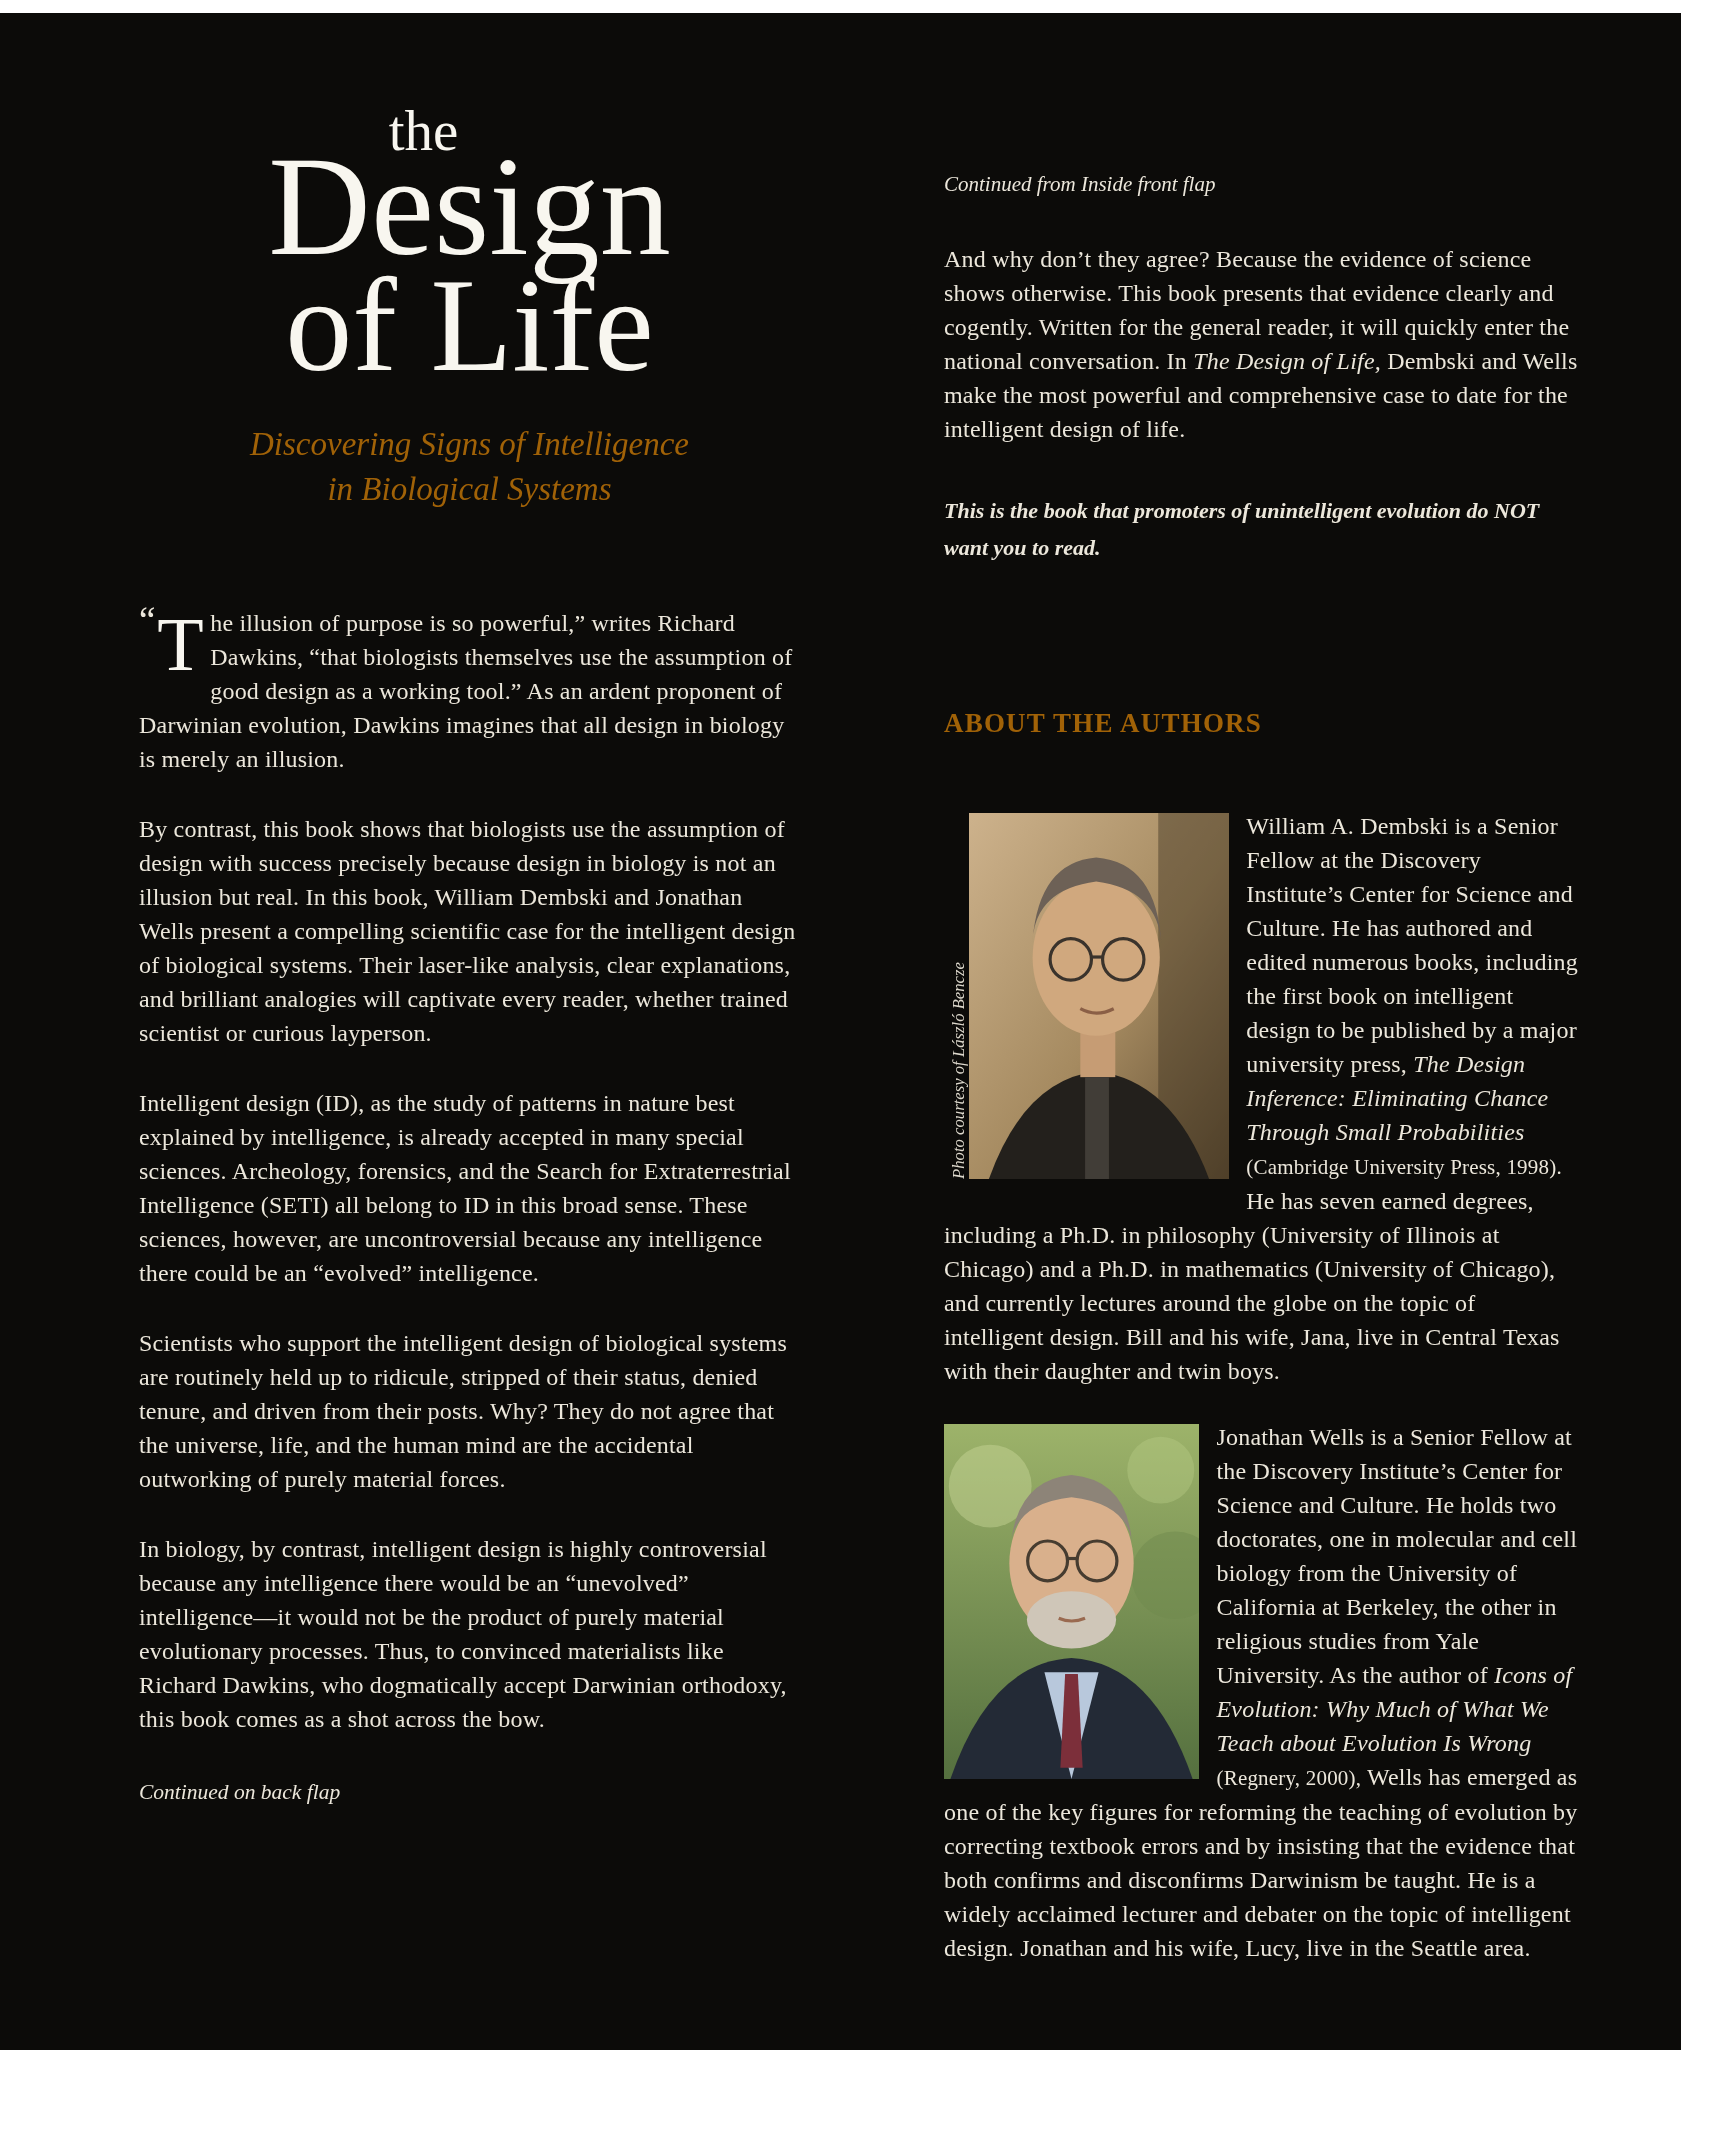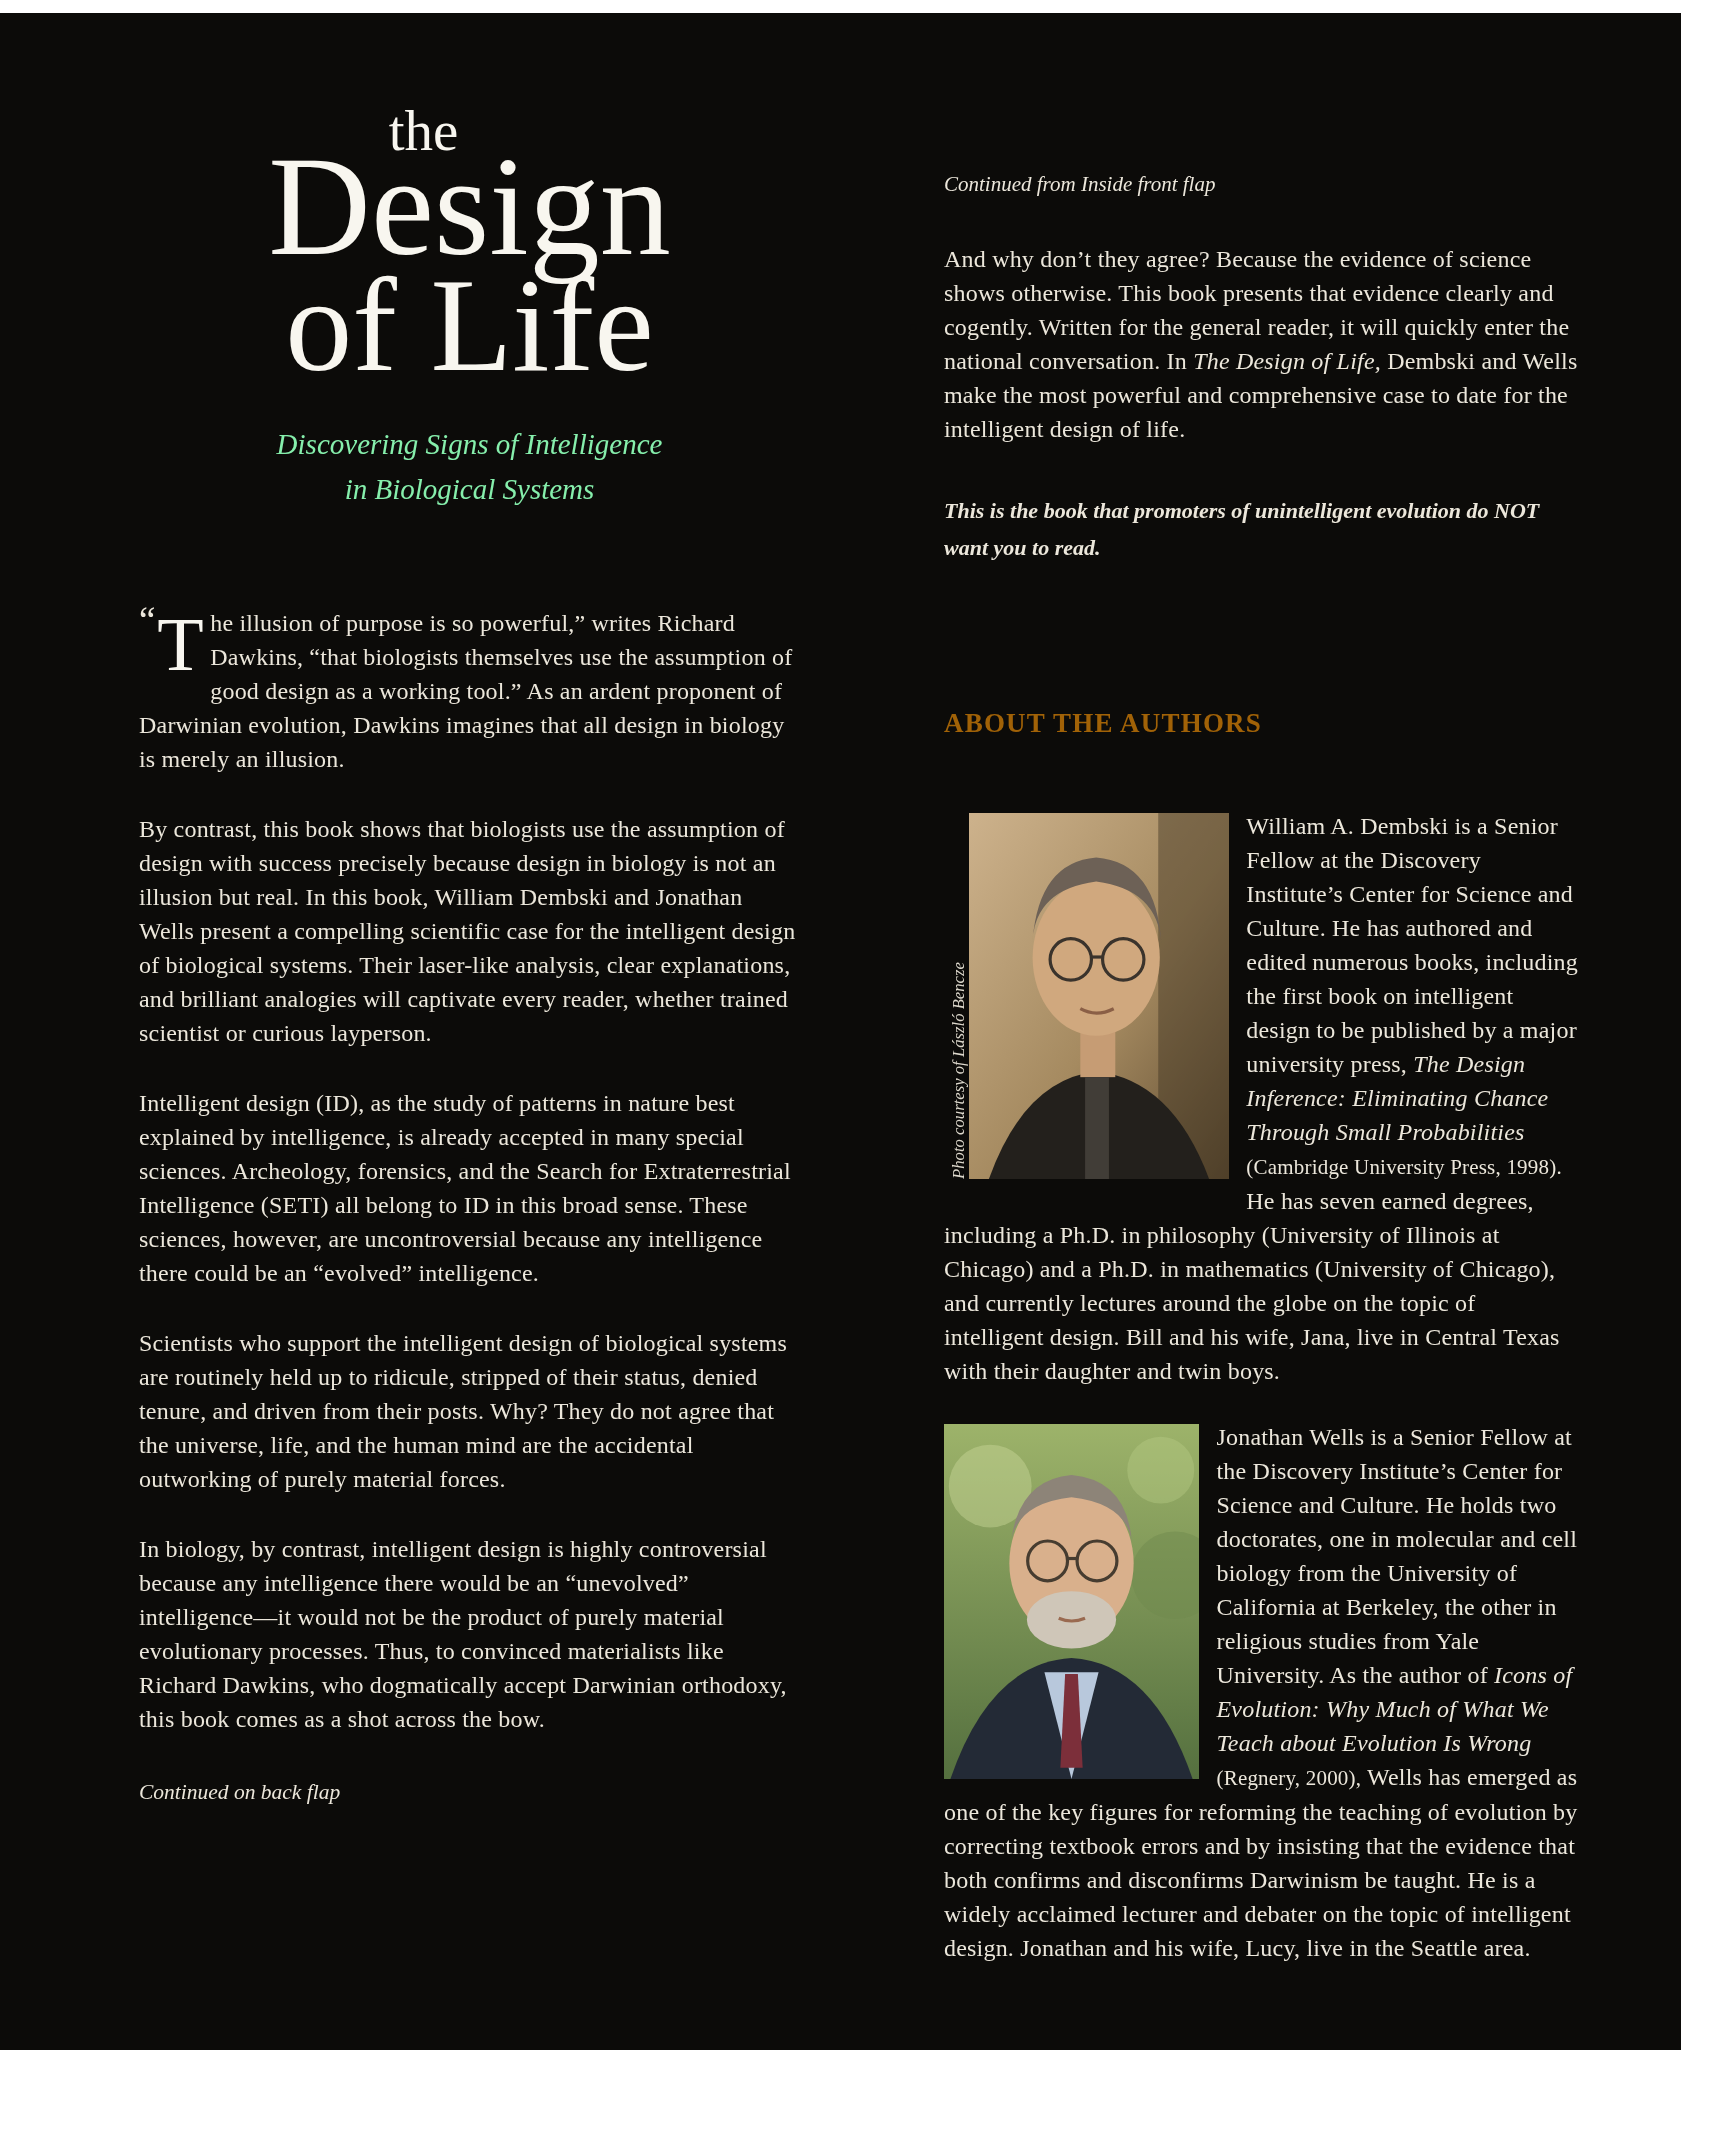--- a/index.html
+++ b/index.html
@@ -31,23 +31,23 @@
     color: #ece7db;
   }
   
   .title-block { text-align: center; color: #f8f6ef; }
   .t-the  { font-size: 57px; line-height: 1; transform: translateX(-46px); }
   .t-design { font-size: 142px; line-height: 0.92; margin-top: -17.5px; }
   .t-oflife { font-size: 134px; line-height: 0.95; margin-top: -9.6px; }
   .subtitle {
     margin-top: 32px;
     font-style: italic;
-    font-size: 29px;
+    font-size: 33px;
     line-height: 45px;
-    color: #86efac;
+    color: #a16207;
   }
   
   .body {
     font-size: 24px;
     line-height: 34px;
     letter-spacing: 0.2px;
     text-align: left;
   }
   .col-left .body { margin-top: 36px; }
   .col-left .p-drop { margin-top: 94px; }

